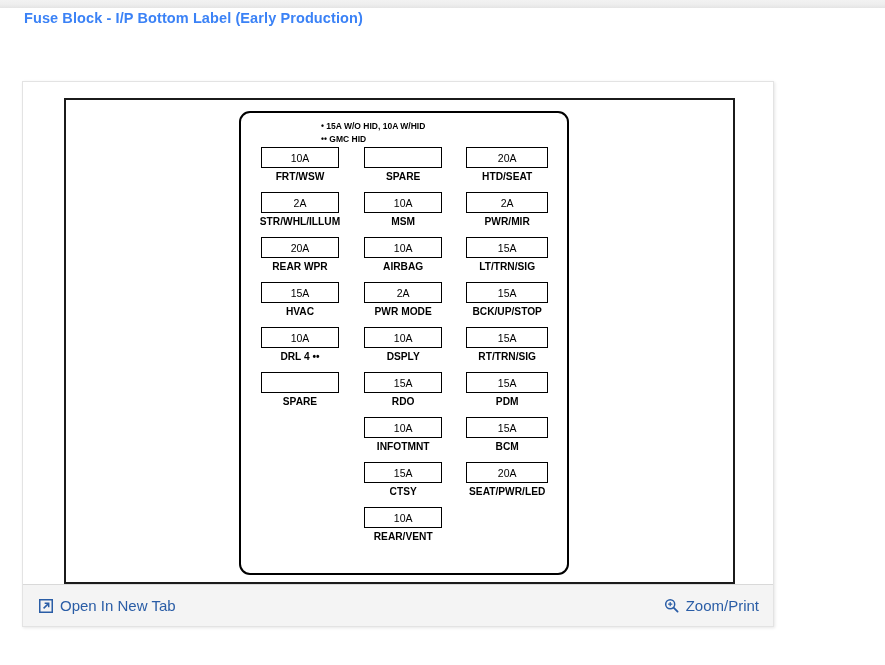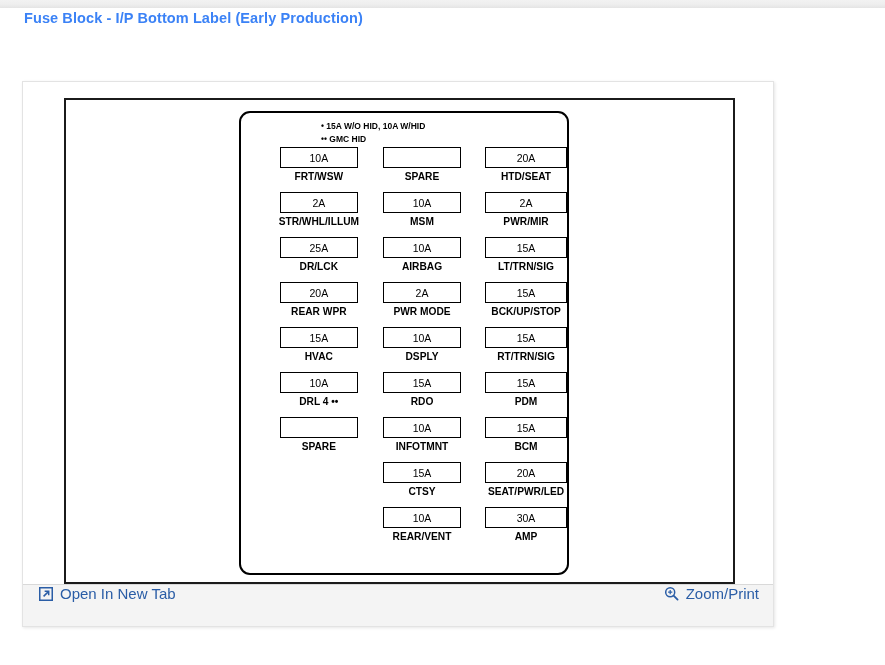--- a/index.html
+++ b/index.html
@@ -87,21 +87,21 @@
     white-space: nowrap;
   }
   .legend-line { display: block; font-weight: bold; }
 
   
   .columns {
     position: absolute;
     left: 0; top: 34px;
     width: 100%;
     display: flex;
-    justify-content: flex-end;
+    justify-content: center;
     gap: 24px;
   }
   .fuse-column {
     display: flex;
     flex-direction: column;
     align-items: center;
   }
   .fuse-cell {
     display: flex;
     flex-direction: column;
@@ -138,21 +138,21 @@
   .action-bar {
     position: absolute;
     left: 0;
     bottom: 0;
     width: 100%;
     height: 42px;
     background: #f4f4f4;
     border-top: 1px solid #d9d9d9;
     box-sizing: border-box;
     display: flex;
-    align-items: flex-start;
+    align-items: center;
     justify-content: space-between;
     padding: 0 14px 0 16px;
   }
   .action-link {
     display: flex;
     align-items: center;
     gap: 7px;
     color: #2a5da6;
     font-size: 15px;
     text-decoration: none;
@@ -184,24 +184,20 @@
         <div class="fuse-column col-1">
           <div class="fuse-cell">
             <div class="fuse-box">10A</div>
             <div class="fuse-label">FRT/WSW</div>
           </div>
           <div class="fuse-cell">
             <div class="fuse-box">2A</div>
             <div class="fuse-label">STR/WHL/ILLUM</div>
           </div>
           <div class="fuse-cell">
-            <div class="fuse-box">25A</div>
-            <div class="fuse-label">DR/LCK</div>
-          </div>
-          <div class="fuse-cell">
             <div class="fuse-box">20A</div>
             <div class="fuse-label">REAR WPR</div>
           </div>
           <div class="fuse-cell">
             <div class="fuse-box">15A</div>
             <div class="fuse-label">HVAC</div>
           </div>
           <div class="fuse-cell">
             <div class="fuse-box">10A</div>
             <div class="fuse-label">DRL 4 ••</div>
@@ -276,24 +272,20 @@
             <div class="fuse-box">15A</div>
             <div class="fuse-label">PDM</div>
           </div>
           <div class="fuse-cell">
             <div class="fuse-box">15A</div>
             <div class="fuse-label">BCM</div>
           </div>
           <div class="fuse-cell">
             <div class="fuse-box">20A</div>
             <div class="fuse-label">SEAT/PWR/LED</div>
-          </div>
-          <div class="fuse-cell">
-            <div class="fuse-box">30A</div>
-            <div class="fuse-label">AMP</div>
           </div>
         </div>
 
       </div>
     </div>
   </div>
 
   <div class="action-bar">
 
     <a class="action-link" href="#">

